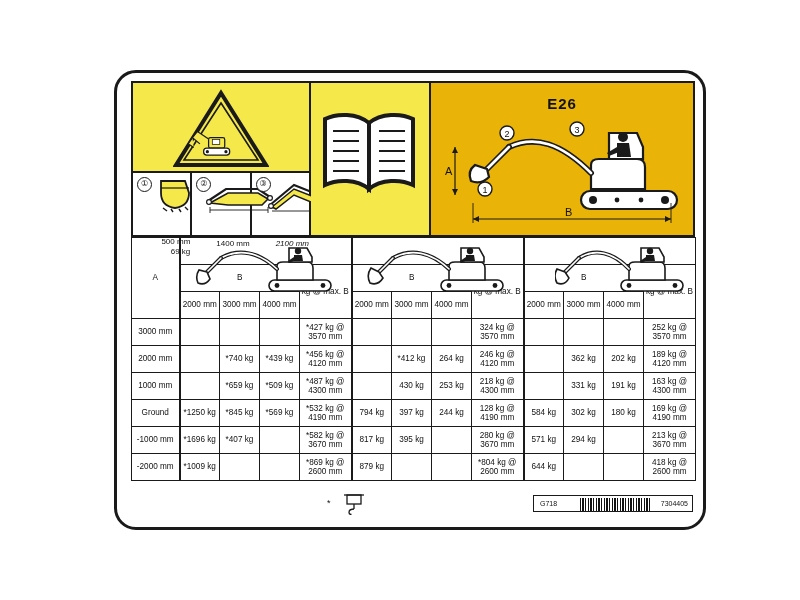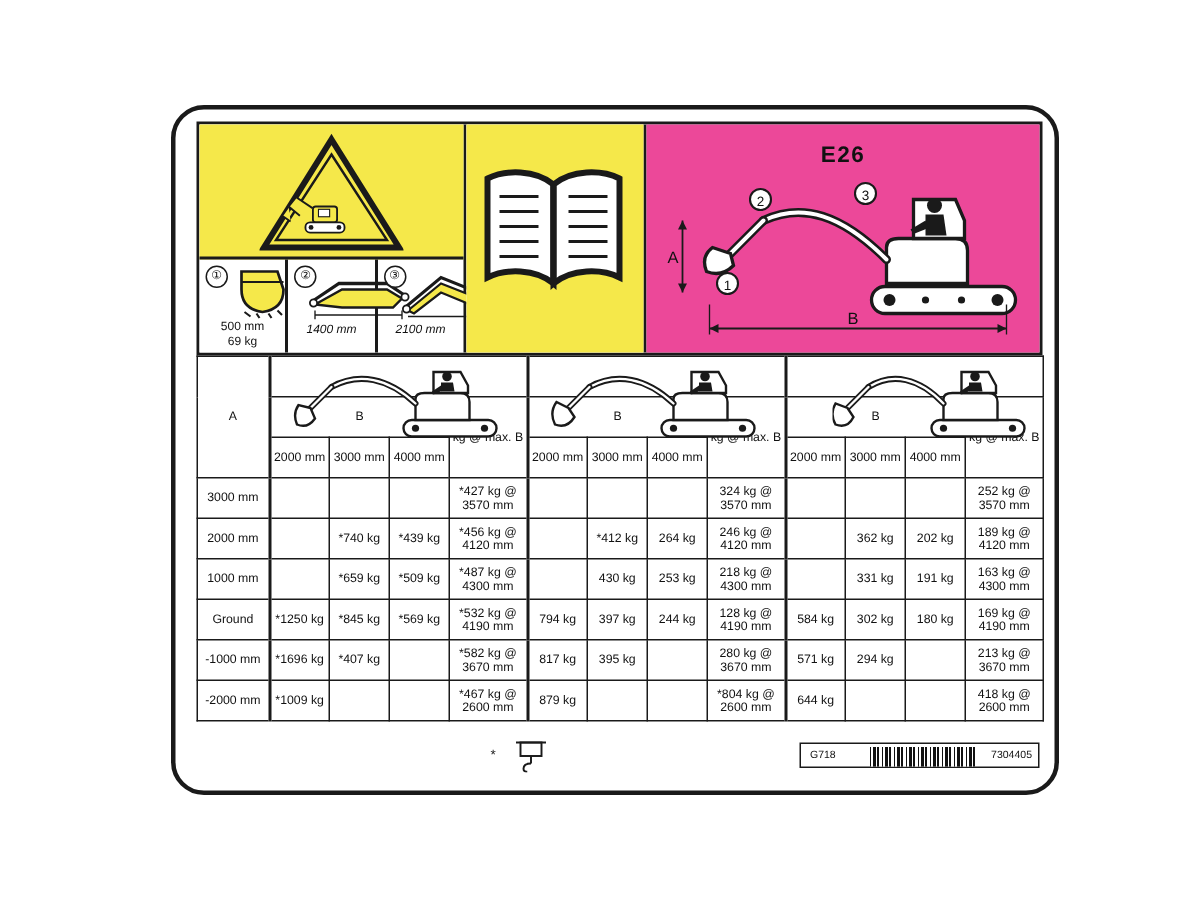--- a/index.html
+++ b/index.html
@@ -49,21 +49,21 @@
     display: flex;
   }
   .tb-col {
     position: relative;
     box-sizing: border-box;
     border-right: 2px solid #1a1a1a;
   }
   .tb-col:last-child { border-right: none; }
   .tb-warn { width: 178px; background: #ffffff; }
   .tb-manual { width: 120px; background: #ffffff; }
-  .tb-machine { flex: 1; background: #ec4899; }
+  .tb-machine { flex: 1; background: #eab308; }
 
   .yellowtop {
     position: absolute;
     left: 0; top: 0; right: 0;
     height: 90px;
     background: #f5e84a;
     border-bottom: 2px solid #1a1a1a;
     box-sizing: border-box;
   }
 
@@ -98,22 +98,23 @@
     font-size: 8px;
     line-height: 12px;
     text-align: center;
     background: #fff;
     color: #111;
   }
   .dimtext {
     position: absolute;
     font-size: 8px;
     color: #111;
-    text-align: center;
+    text-align: right;
     white-space: nowrap;
+    margin-top: 24px;
   }
 
   
   .model {
     position: absolute;
     top: 12px;
     left: 50%;
     transform: translateX(-50%);
     font-size: 15px;
     font-weight: bold;
@@ -246,21 +247,21 @@
             <div class="subcell">
               <div class="circnum" style="left:4px; top:4px;">②</div>
               <svg style="position:absolute; left:12px; top:10px;" width="74" height="30" viewBox="0 0 74 30">
                 <path d="M4,18 L22,6 L54,6 L66,14" fill="none" stroke="#1a1a1a" stroke-width="2.2"></path>
                 <path d="M6,20 L24,10 L54,10 L64,16 L58,22 L24,22 Z" fill="#f5e84a" stroke="#1a1a1a" stroke-width="1.6"></path>
                 <circle cx="5" cy="19" r="2.4" fill="#fff" stroke="#1a1a1a" stroke-width="1.2"></circle>
                 <circle cx="66" cy="15" r="2.4" fill="#fff" stroke="#1a1a1a" stroke-width="1.2"></circle>
                 <path d="M6,27 L64,27" stroke="#1a1a1a" stroke-width="0.9"></path>
                 <path d="M6,24 L6,30 M64,24 L64,30" stroke="#1a1a1a" stroke-width="0.9"></path>
               </svg>
-              <div class="dimtext" style="left:0; right:0; top:42px;font-style:italic;">1400 mm</div>
+              <div class="dimtext" style="left:0; right:0; top:42px;">1400 mm</div>
             </div>
 
             <div class="subcell">
               <div class="circnum" style="left:4px; top:4px;">③</div>
               <svg style="position:absolute; left:12px; top:8px;" width="78" height="32" viewBox="0 0 78 32">
                 <path d="M6,24 L30,4 L60,16 L72,24" fill="none" stroke="#1a1a1a" stroke-width="2"></path>
                 <path d="M8,26 L30,8 L58,19 L70,26 L64,28 L30,14 L12,28 Z" fill="#f5e84a" stroke="#1a1a1a" stroke-width="1.5"></path>
                 <circle cx="7" cy="25" r="2.4" fill="#fff" stroke="#1a1a1a" stroke-width="1.2"></circle>
                 <circle cx="72" cy="25" r="2.4" fill="#fff" stroke="#1a1a1a" stroke-width="1.2"></circle>
                 <path d="M8,30 L70,30" stroke="#1a1a1a" stroke-width="0.9"></path>
@@ -562,21 +563,21 @@
               <div>3670 mm</div>
             </td>
           </tr>
 
           <tr>
             <td class="rowhdr">-2000 mm</td>
             <td class="thick-l">*1009 kg</td>
             <td></td>
             <td></td>
             <td class="kg">
-              <div>*467 kg @</div>
+              <div>*869 kg @</div>
               <div>2600 mm</div>
             </td>
             <td class="thick-l">879 kg</td>
             <td></td>
             <td></td>
             <td class="kg">
               <div>*804 kg @</div>
               <div>2600 mm</div>
             </td>
             <td class="thick-l">644 kg</td>

